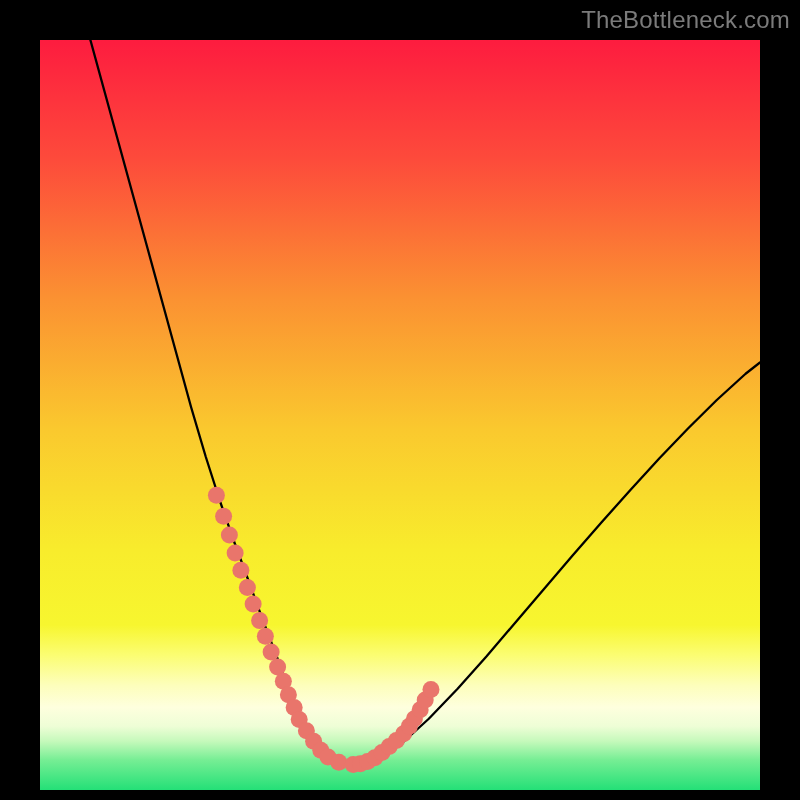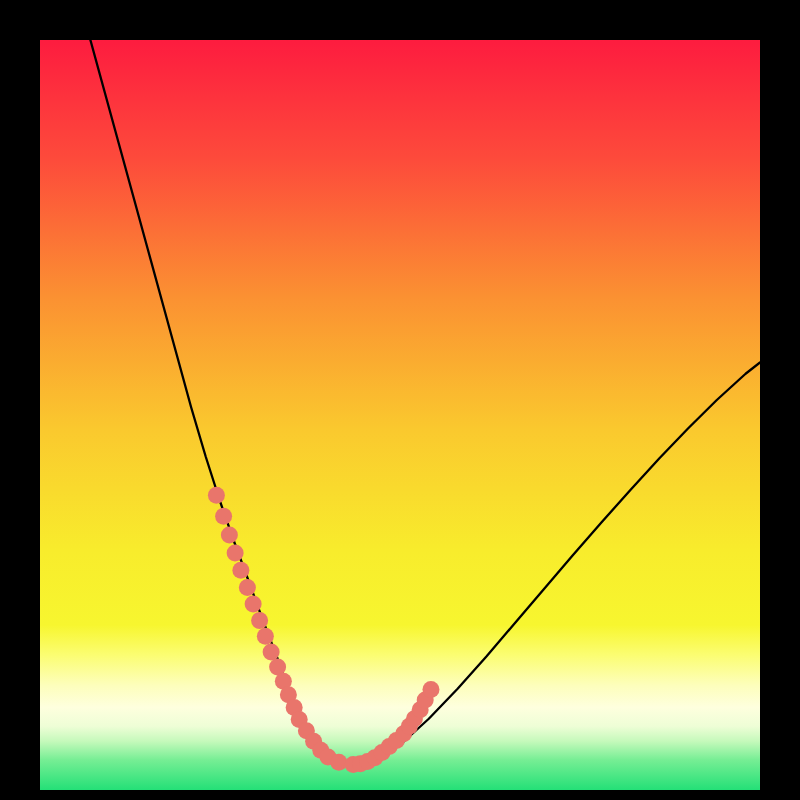--- a/index.html
+++ b/index.html
@@ -36,20 +36,21 @@
     top: 40px;
     width: 720px;
     height: 750px;
     display: block;
   }
 </style>
 </head>
 <body>
 
 <div class="frame">
+  <div class="watermark">TheBottleneck.com</div>
 
   <svg class="plot" viewBox="0 0 720 750" preserveAspectRatio="none">
     <defs>
       <linearGradient id="bg-grad" x1="0" y1="0" x2="0" y2="1">
         <stop offset="0%" stop-color="#fd1c3f"></stop>
         <stop offset="16%" stop-color="#fd4b3b"></stop>
         <stop offset="34%" stop-color="#fb9032"></stop>
         <stop offset="52%" stop-color="#fac92e"></stop>
         <stop offset="68%" stop-color="#f8ec2c"></stop>
         <stop offset="78%" stop-color="#f7f62f"></stop>

